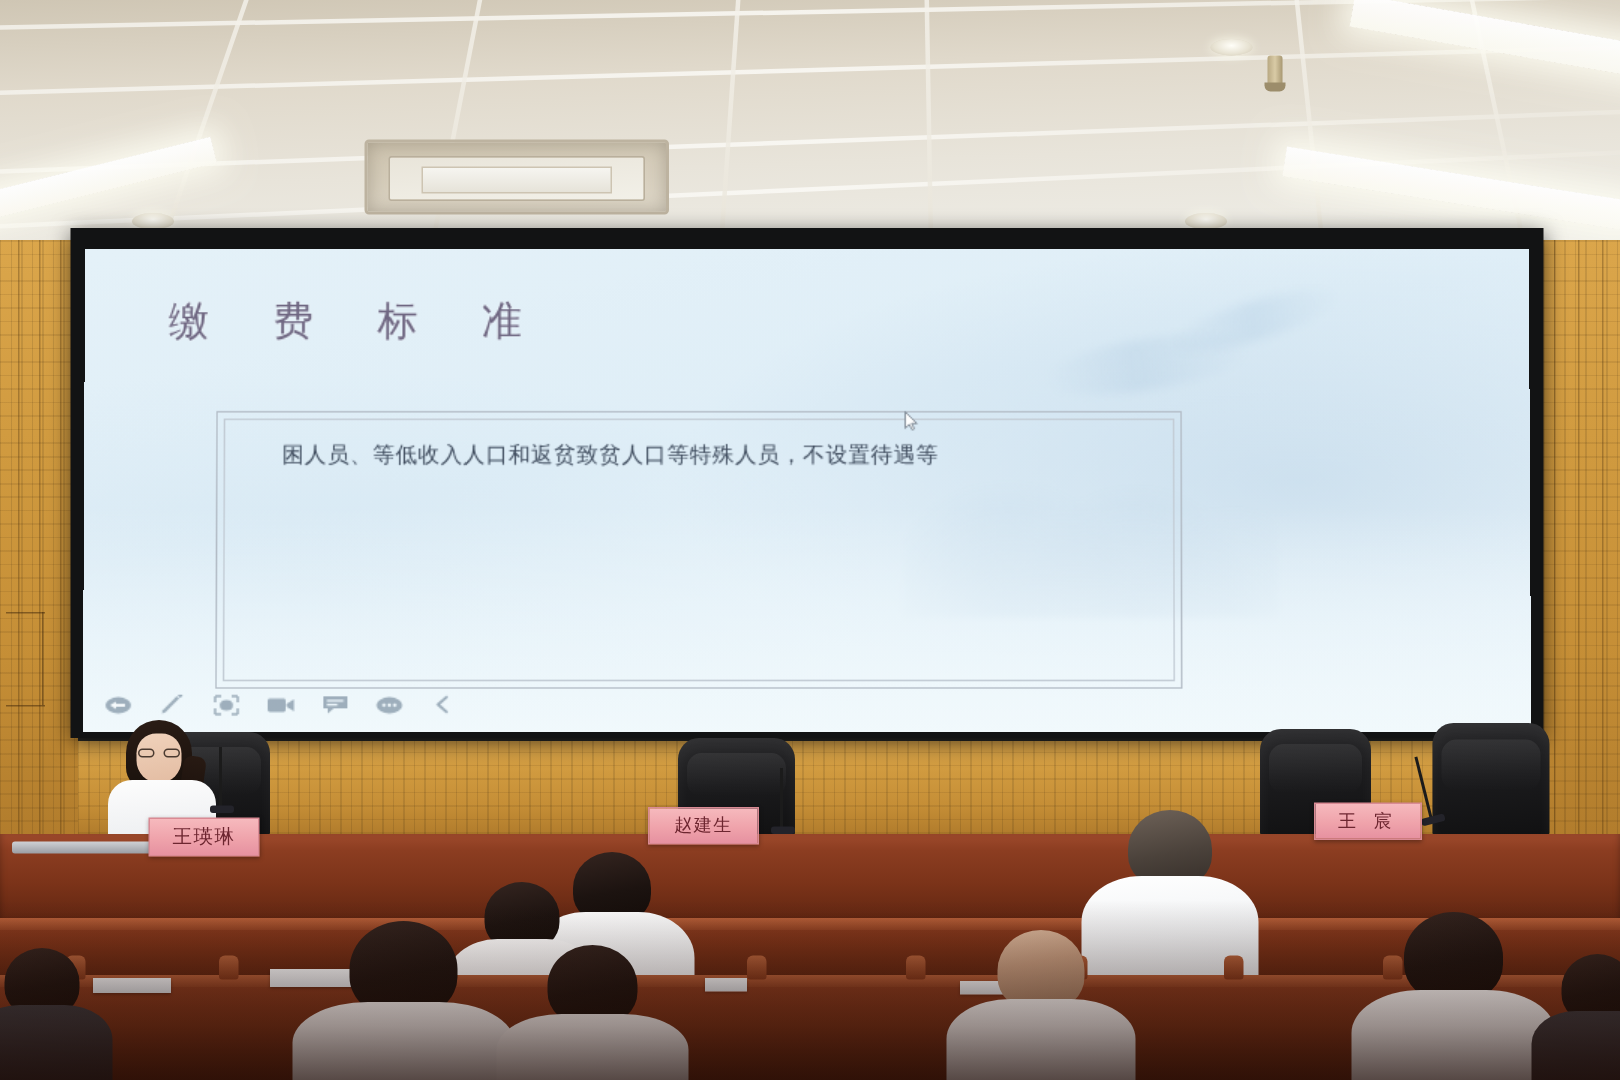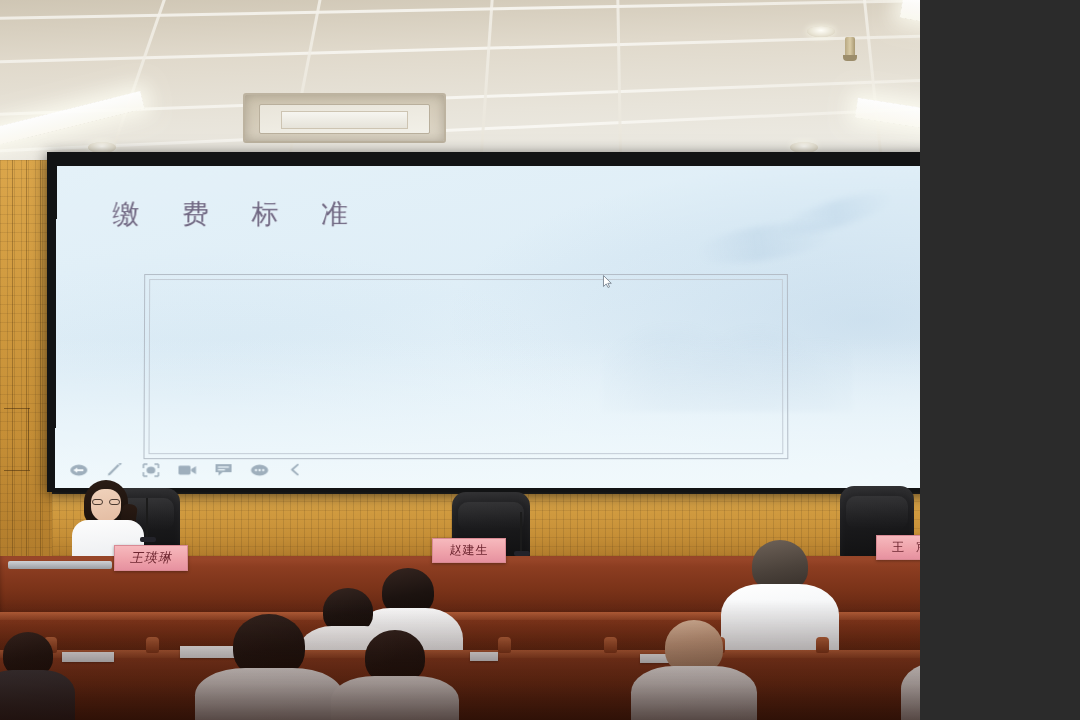--- a/index.html
+++ b/index.html
@@ -2,21 +2,21 @@
 <html><head>
 <meta charset="utf-8">
 <style>
   * { margin:0; padding:0; box-sizing:border-box; }
   html,body { width:1080px; height:720px; overflow:hidden; }
   body {
     font-family: "Liberation Sans", sans-serif;
     background:#2b2b2b;
     position:relative;
   }
-  #stage { position:absolute; inset:0; width:920px; height:720px; overflow:hidden; }
+  #stage { position:absolute; inset:0; width:1080px; height:720px; overflow:hidden; }
 
   
   .ceiling {
     position:absolute; left:0; top:0; width:1080px; height:168px;
     background:
       linear-gradient(178deg, #cfc6b4 0%, #e0d9cb 30%, #e8e4da 62%, #efeee8 100%);
     overflow:hidden;
   }
   .ceil-grid { position:absolute; inset:0; }
   .ceil-h {
@@ -180,21 +180,21 @@
 
   
   .nameplate {
     position:absolute;
     background:linear-gradient(180deg,#f6b9bd 0%,#efa3ab 55%,#e691a0 100%);
     border:1px solid #d98a94;
     display:flex; align-items:center; justify-content:center;
     color:#6d2630; font-family:"DejaVu Sans", sans-serif;
     box-shadow:0 1px 3px rgba(0,0,0,.35);
   }
-  .np-1 { left:114px; top:545px; width:74px; height:26px; font-size:13px; letter-spacing:1px;font-style:italic; }
+  .np-1 { left:99px; top:545px; width:74px; height:26px; font-size:13px; letter-spacing:1px; }
   .np-2 { left:432px; top:538px; width:74px; height:25px; font-size:12px; letter-spacing:1px; }
   .np-3 { left:876px; top:535px; width:72px; height:25px; font-size:12px; letter-spacing:4px; }
 
   
   .chair {
     position:absolute;
     background:linear-gradient(175deg,#2a2a2c 0%,#1b1b1d 45%,#101011 100%);
     border-radius:14px 14px 5px 5px;
     box-shadow:inset 0 5px 10px rgba(255,255,255,.05);
   }
@@ -366,20 +366,21 @@
     <div class="wm wm-c"></div>
     <div class="wm-mist"></div>
 
     <div class="slide-title">缴 费 标 准</div>
 
     <div class="frame-outer">
       <div class="frame-inner"></div>
     </div>
 
     <div class="body-text">
+      <span class="ln">困人员、等低收入人口和返贫致贫人口等特殊人员，不设置待遇等</span>
     </div>
 
     <div class="pp-cursor">
       <svg width="9" height="13" viewBox="0 0 9 13">
         <path d="M0.5 0.5 L0.5 11.5 L3.2 8.9 L5.1 12.5 L6.6 11.8 L4.8 8.3 L8.3 8.3 Z" fill="#ffffff" stroke="#6b7683" stroke-width="0.8"></path>
       </svg>
     </div>
 
     <div class="pp-toolbar">
       <div class="pp-btn">

